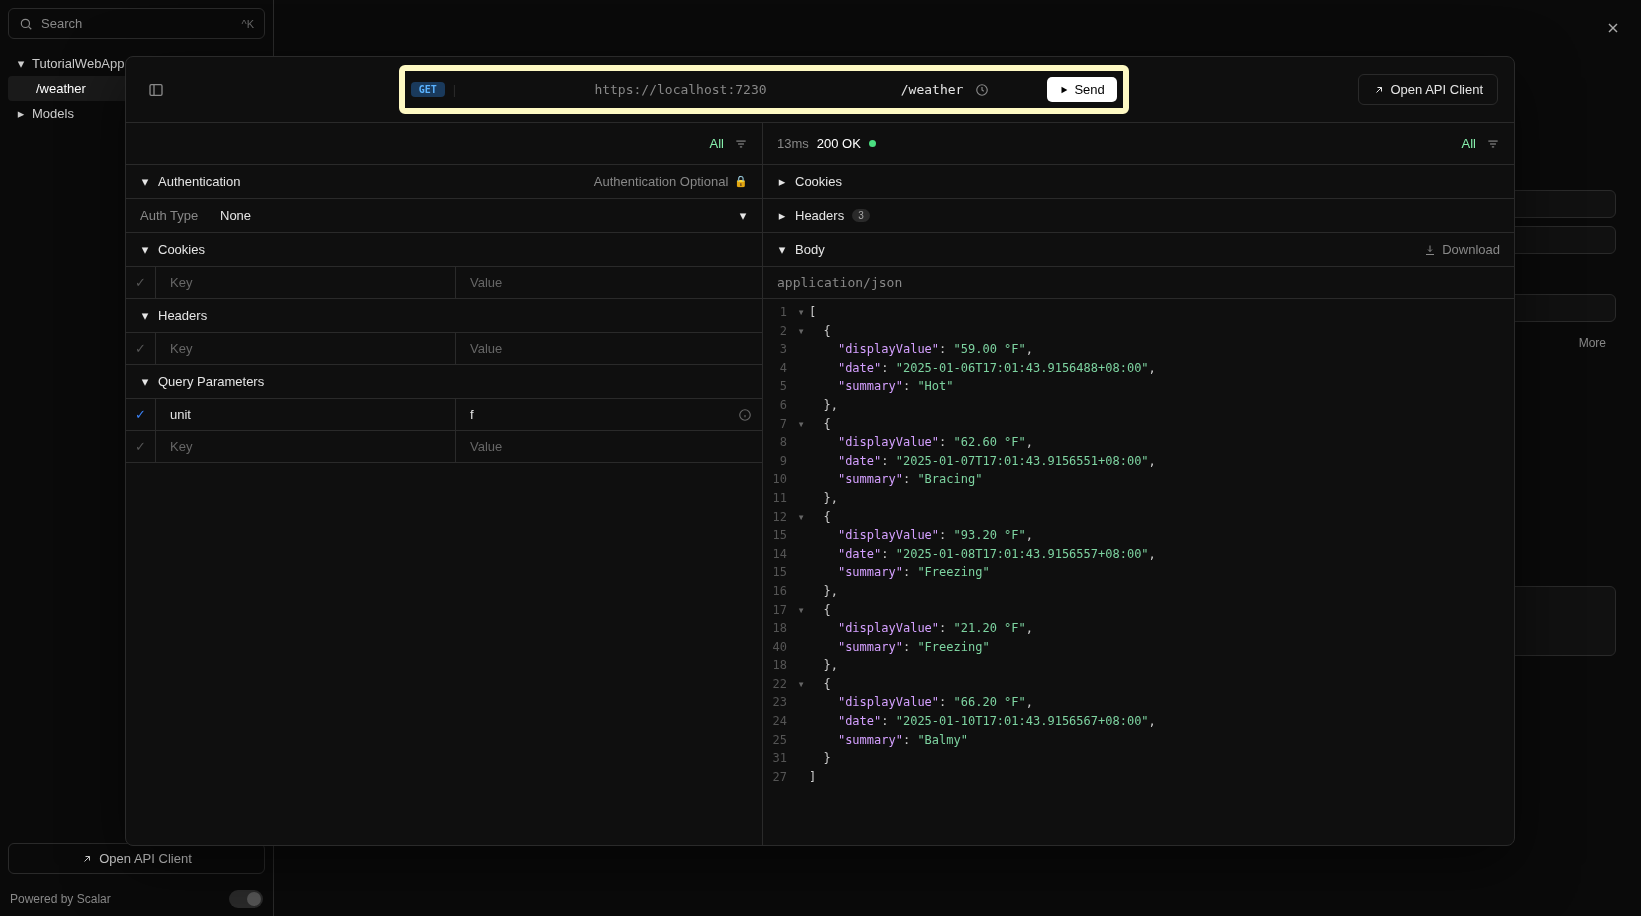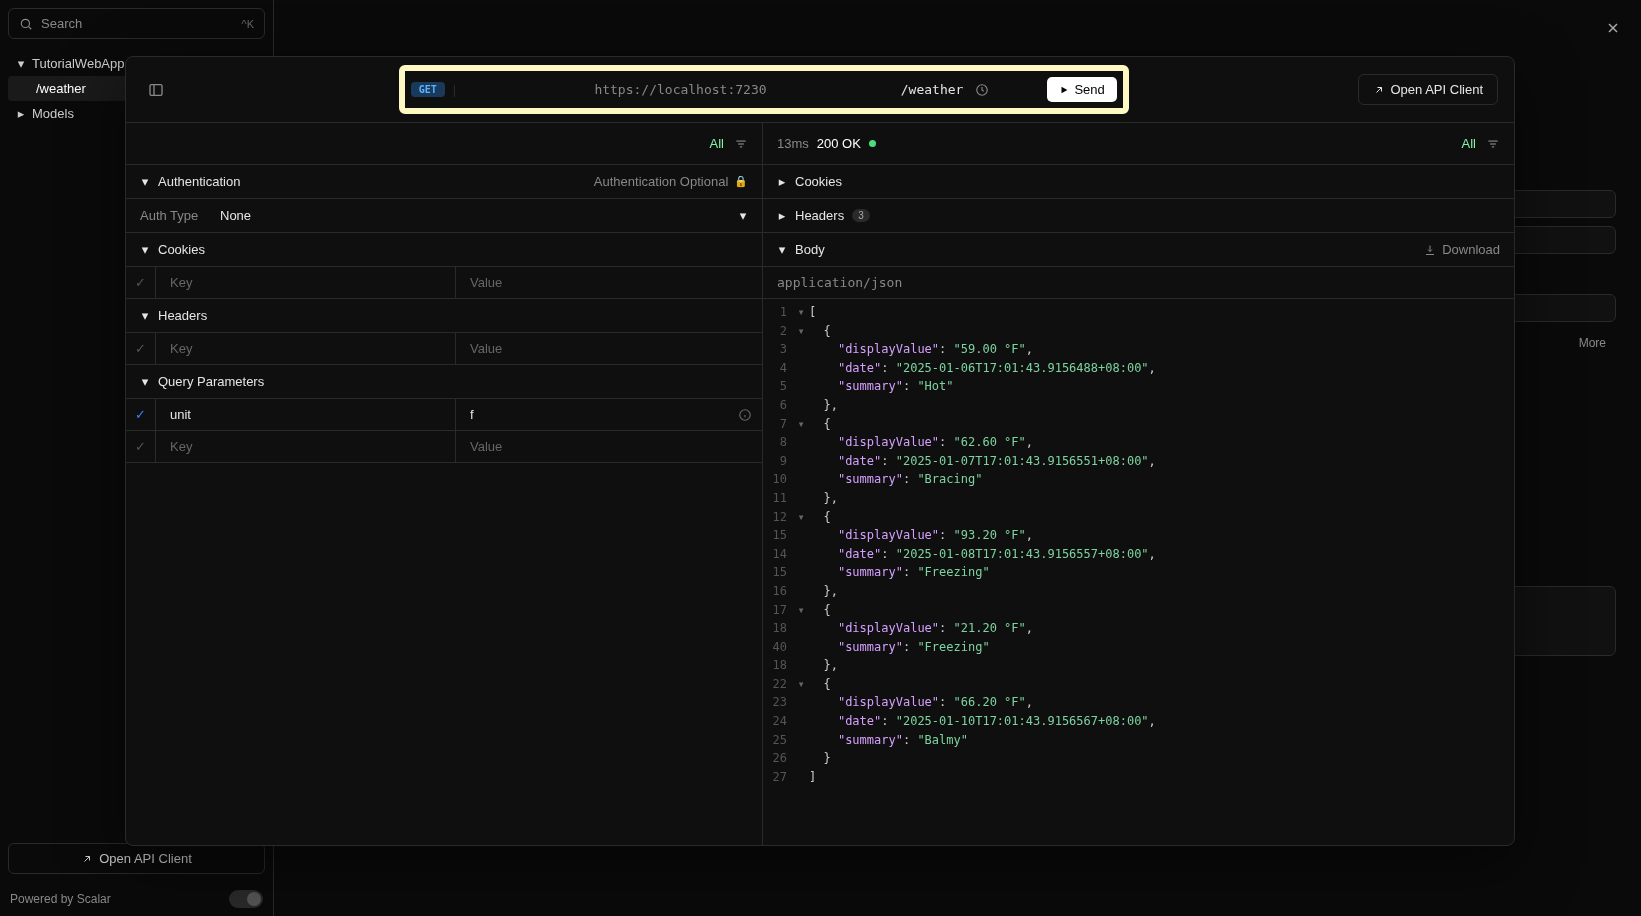--- a/index.html
+++ b/index.html
@@ -579,19 +579,19 @@
           <div class="json-line"><span class="line-num">15</span><span class="fold-col"></span><span class="line-content">    <span class="tok-key">"summary"</span><span class="tok-punct">: </span><span class="tok-string">"Freezing"</span><span class="tok-punct"></span></span></div>
           <div class="json-line"><span class="line-num">16</span><span class="fold-col"></span><span class="line-content">  <span class="tok-punct">},</span></span></div>
           <div class="json-line"><span class="line-num">17</span><span class="fold-col">▾</span><span class="line-content">  <span class="tok-punct">{</span></span></div>
           <div class="json-line"><span class="line-num">18</span><span class="fold-col"></span><span class="line-content">    <span class="tok-key">"displayValue"</span><span class="tok-punct">: </span><span class="tok-string">"21.20 °F"</span><span class="tok-punct">,</span></span></div>
           <div class="json-line"><span class="line-num">40</span><span class="fold-col"></span><span class="line-content">    <span class="tok-key">"summary"</span><span class="tok-punct">: </span><span class="tok-string">"Freezing"</span><span class="tok-punct"></span></span></div>
           <div class="json-line"><span class="line-num">18</span><span class="fold-col"></span><span class="line-content">  <span class="tok-punct">},</span></span></div>
           <div class="json-line"><span class="line-num">22</span><span class="fold-col">▾</span><span class="line-content">  <span class="tok-punct">{</span></span></div>
           <div class="json-line"><span class="line-num">23</span><span class="fold-col"></span><span class="line-content">    <span class="tok-key">"displayValue"</span><span class="tok-punct">: </span><span class="tok-string">"66.20 °F"</span><span class="tok-punct">,</span></span></div>
           <div class="json-line"><span class="line-num">24</span><span class="fold-col"></span><span class="line-content">    <span class="tok-key">"date"</span><span class="tok-punct">: </span><span class="tok-string">"2025-01-10T17:01:43.9156567+08:00"</span><span class="tok-punct">,</span></span></div>
           <div class="json-line"><span class="line-num">25</span><span class="fold-col"></span><span class="line-content">    <span class="tok-key">"summary"</span><span class="tok-punct">: </span><span class="tok-string">"Balmy"</span><span class="tok-punct"></span></span></div>
-          <div class="json-line"><span class="line-num">26</span><span class="fold-col"></span><span class="line-content">  <span class="tok-punct">}</span></span></div>
+          <div class="json-line"><span class="line-num">31</span><span class="fold-col"></span><span class="line-content">  <span class="tok-punct">}</span></span></div>
           <div class="json-line"><span class="line-num">27</span><span class="fold-col"></span><span class="line-content"><span class="tok-punct">]</span></span></div>
         </div>
     </div>
 
   </div>
 </div>
 
 </body></html>

